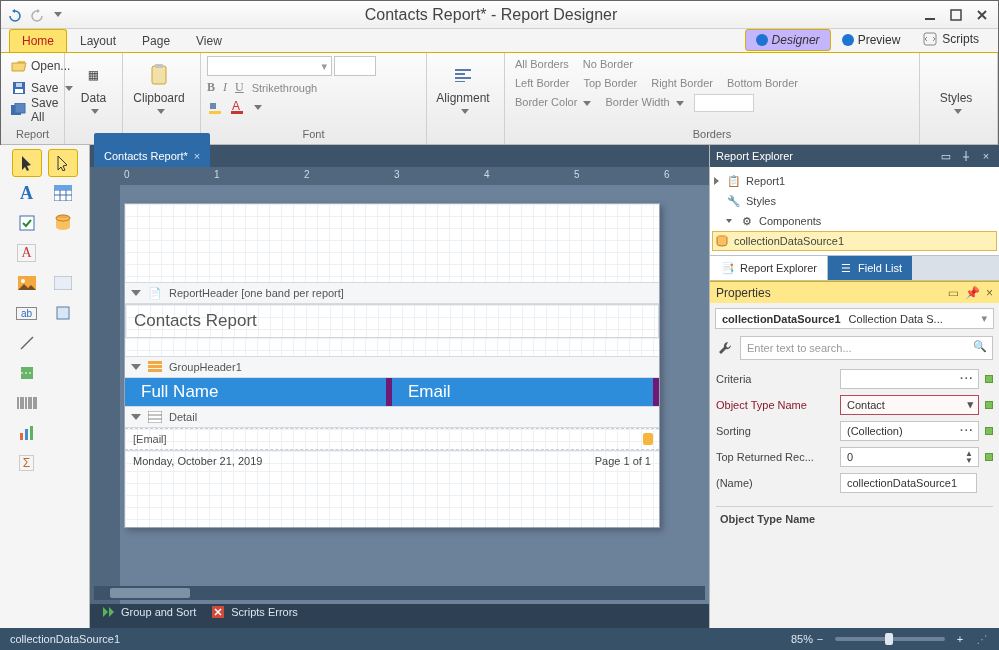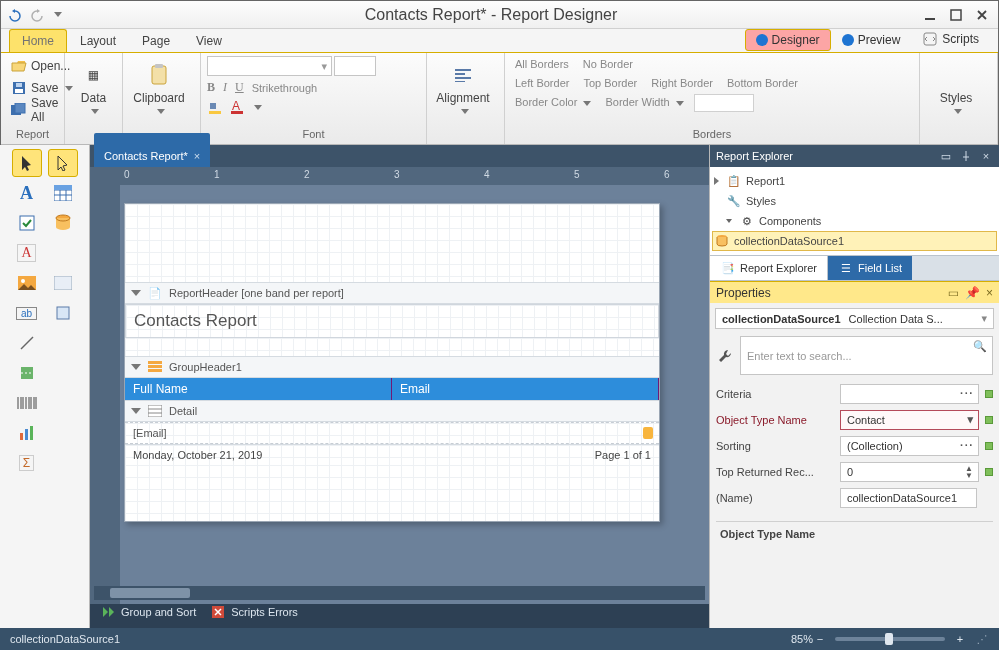--- a/index.html
+++ b/index.html
@@ -8,24 +8,24 @@
 
 .titlebar { height: 28px; background: linear-gradient(#fdfdfd,#f0f0f0); display: flex; align-items: center; padding: 0 6px; border-bottom: 1px solid #d0d0d0; }
 .titlebar .qat { display:flex; gap:6px; align-items:center; }
 .titlebar .title { flex:1; text-align:center; font-size:16px; color:#444; }
 .titlebar .winbtns { display:flex; gap:6px; }
 .winbtn { width:20px; height:16px; display:flex; align-items:center; justify-content:center; color:#444; cursor:default; }
 
 
 .ribbon-tabs { height:24px; background:#f5f5f5; border-bottom:1px solid #d6ae00; display:flex; align-items:flex-end; padding:0 8px; gap:0; }
 .rtab { padding:4px 12px; font-size:12px; color:#444; border:1px solid transparent; border-bottom:none; cursor:default; }
-.rtab.active { background:#fde26b; border-color:#d6ae00; border-radius:3px 3px 0 0; color:#737373;margin-top:48px; }
+.rtab.active { background:#fde26b; border-color:#d6ae00; border-radius:3px 3px 0 0; color:#b91c1c;margin-top:48px; }
 .ribbon-tabs .spacer { flex:1; }
 .mode-btn { display:flex; align-items:center; gap:4px; padding:3px 10px; border:1px solid transparent; border-radius:3px; margin-bottom:1px; cursor:default;}
-.mode-btn.active { background:#fca5a5; border-color:#d6ae00; }
+.mode-btn.active { background:#c4b5fd; border-color:#d6ae00;font-style:italic; }
 .dot { width:12px; height:12px; border-radius:50%; display:inline-block; }
 .dot.blue { background:#1e74d2; }
 
 
 .ribbon { height:92px; background:linear-gradient(#fcfcfc,#eaeaea); display:flex; border-bottom:1px solid #b8b8b8; }
 .rgroup { border-right:1px solid #d0d0d0; display:flex; flex-direction:column; padding:3px 6px 0 6px; }
 .rgroup .label { text-align:center; font-size:11px; color:#666; padding:2px 0 3px; min-height:18px;}
 .rgroup .content { flex:1; display:flex; align-items:flex-start; gap:4px; }
 .rbtn { display:flex; align-items:center; gap:4px; padding:2px 4px; font-size:12px; color:#444; cursor:default; }
 .rbtn.small { height:20px; }
@@ -56,21 +56,21 @@
 .ruler { height:18px; background:#51677e; position:relative; color:#d0dae4; font-size:10px; overflow:hidden; }
 .ruler-inner { position:absolute; left:34px; right:0; top:0; bottom:0; }
 .ruler-num { position:absolute; top:2px; }
 .surface-wrap { flex:1; position:relative; overflow:hidden; background:#6c819a;}
 .paper { position:absolute; left:34px; top:18px; width:536px; background:#fff; border:1px solid #9aa6b4; box-shadow:3px 3px 6px rgba(0,0,0,.25);}
 .grid { background-image: linear-gradient(#eef1f4 1px, transparent 1px), linear-gradient(90deg, #eef1f4 1px, transparent 1px); background-size: 12px 12px; }
 .band-hdr { height:22px; background:#f4f6f8; border-top:1px solid #d5dbe1; border-bottom:1px solid #d5dbe1; display:flex; align-items:center; gap:6px; padding:0 6px; font-size:11px; color:#555;}
 .collapse-tri { width:0; height:0; border-left:5px solid transparent; border-right:5px solid transparent; border-top:6px solid #777; display:inline-block;}
 .report-title { font-size:17px; color:#555; padding:6px 8px; }
 .col-row { display:flex; background:#2d8ddb; color:#fff; }
-.col-row .cell { flex:1; padding:4px 8px; font-size:12px; border-right:1px solid #701a75;}
+.col-row .cell { flex:1; padding:4px 16px; font-size:17px; border-right:6px solid #701a75;}
 .data-row { display:flex; border-top:1px dashed #c7cdd4; border-bottom:1px dashed #c7cdd4;}
 .data-row .dcell { flex:1; padding:4px 8px; font-size:11px; color:#555; position:relative;}
 .db-icon { position:absolute; right:6px; top:4px; width:10px; height:12px; background:#f8b53e; border-radius:2px;}
 .foot-row { display:flex; border-top:1px solid #d5dbe1; padding:4px 8px; font-size:11px; color:#444;}
 .foot-row .l { flex:1;}
 .bottom-tabs { height:24px; background:#2d4054; display:flex; align-items:flex-start; gap:14px; padding:0 10px; color:#dce5ee; font-size:11px;}
 .bt-item { display:flex; align-items:center; gap:5px; cursor:default;}
 
 
 .right { width:290px; background:#f2f2f2; display:flex; flex-direction:column; border-left:1px solid #b8b8b8;}
@@ -87,21 +87,21 @@
 .side-tab.active { background:#fff; border-right:1px solid #bac3cc; }
 .side-tab:not(.active) { background:#2d6aa8; color:#fff; }
 
 .props-hdr { height:22px; background:#ffe88a; display:flex; align-items:center; padding:0 6px; font-size:12px; gap:6px; border-top:1px solid #d6ae00;}
 .props-hdr .sp { flex:1; }
 .obj-sel { margin:5px; border:1px solid #c5c5c5; background:#fff; display:flex; align-items:center; padding:3px 6px; font-size:11px;}
 .obj-sel .b { font-weight:bold; margin-right:8px;}
 .obj-sel .chev { margin-left:auto; color:#888;}
 .search-row { display:flex; align-items:center; gap:6px; padding:2px 6px 6px;}
 .wrench { width:18px; height:18px; display:flex; align-items:center; justify-content:center;}
-.search-box { flex:1; border:1px solid #c5c5c5; background:#fff; height:39px; display:flex; align-items:center; padding:0 6px; color:#999; font-size:11px; position:relative;}
+.search-box { flex:1; border:1px solid #c5c5c5; background:#fff; height:24px; display:flex; align-items:center; padding:0 6px; color:#999; font-size:11px; position:relative;}
 .search-box .mag { position:absolute; right:5px; top:3px; color:#666;}
 .prop-grid { padding:0 6px; }
 .prow { display:flex; align-items:center; height:26px; gap:6px; }
 .prow .pname { width:118px; font-size:11px; color:#444; white-space:nowrap; overflow:hidden; text-overflow:ellipsis;}
 .prow .pval { flex:1; border:1px solid #c5c5c5; background:#fff; height:20px; display:flex; align-items:center; padding:0 6px; font-size:11px; position:relative;}
 .prow .pval .dots { position:absolute; right:4px; top:2px; font-weight:bold; letter-spacing:1px; color:#555;}
 .prow.hilite .pname { color:#8a1a2a;}
 .prow.hilite .pval { border:1px solid #b54a5a; background:#fff8f9;}
 .prow .mark { width:8px; height:8px; background:#7fbf5a; border:1px solid #5a9a3a;}
 .prop-desc { margin:10px 6px; padding:6px 4px; border-top:1px solid #d0d0d0; font-size:11px; font-weight:bold; color:#444;}

